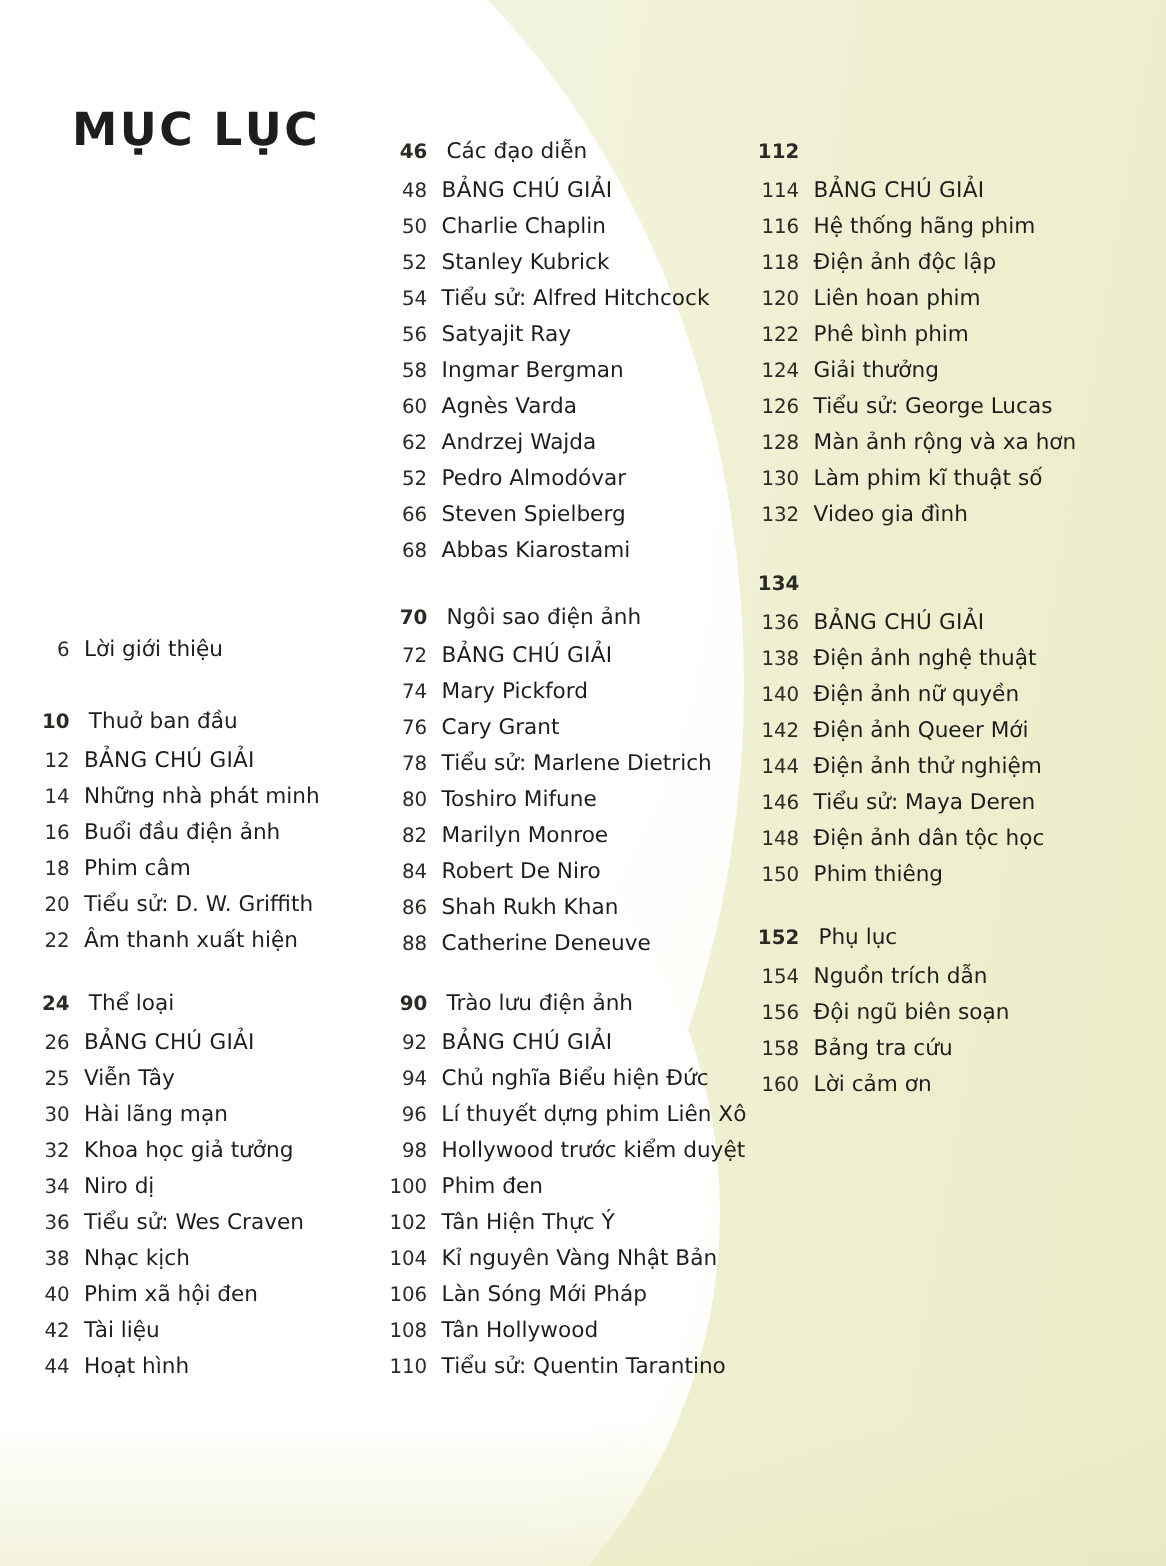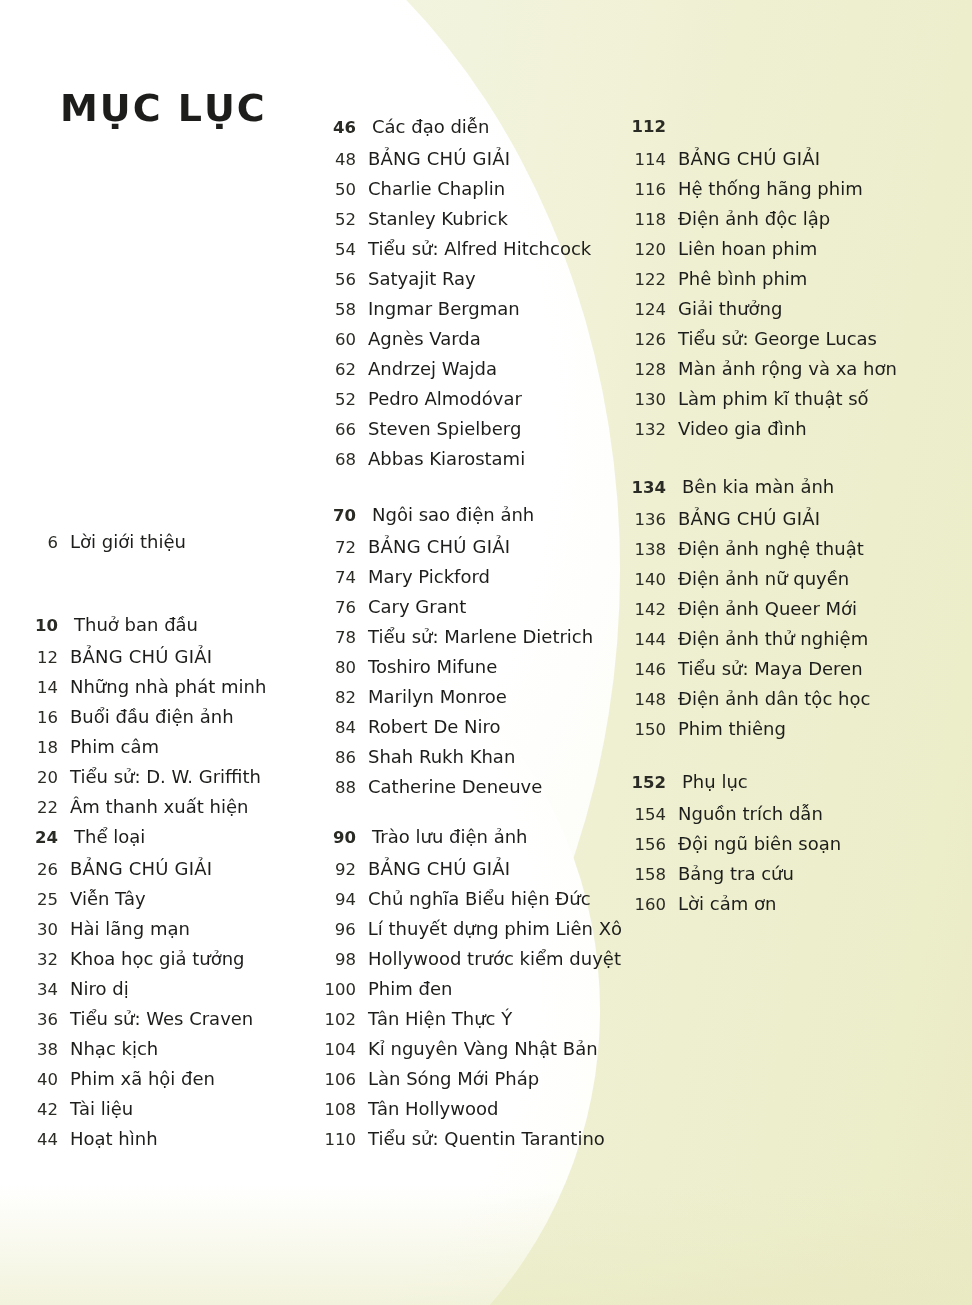--- a/index.html
+++ b/index.html
@@ -127,21 +127,21 @@
   <div class="content">
     <div class="doc-title">MỤC LỤC</div>
 
     <div class="col col1">
         <div class="toc-group" style="top: 527px;">
           <div class="toc-row">
             <span class="num">6</span>
             <span class="label">Lời giới thiệu</span>
           </div>
         </div>
-        <div class="toc-group" style="top: 608px;">
+        <div class="toc-group" style="top: 585px;">
           <div class="toc-row head">
             <span class="num">10</span>
             <span class="label">Thuở ban đầu</span>
           </div>
           <div class="toc-row caps">
             <span class="num">12</span>
             <span class="label">BẢNG CHÚ GIẢI</span>
           </div>
           <div class="toc-row">
             <span class="num">14</span>
@@ -393,21 +393,20 @@
             <span class="label">Làm phim kĩ thuật số</span>
           </div>
           <div class="toc-row">
             <span class="num">132</span>
             <span class="label">Video gia đình</span>
           </div>
         </div>
         <div class="toc-group" style="top: 470px;">
           <div class="toc-row head">
             <span class="num">134</span>
-            <span class="label">Bên kia màn ảnh</span>
           </div>
           <div class="toc-row caps">
             <span class="num">136</span>
             <span class="label">BẢNG CHÚ GIẢI</span>
           </div>
           <div class="toc-row">
             <span class="num">138</span>
             <span class="label">Điện ảnh nghệ thuật</span>
           </div>
           <div class="toc-row">

